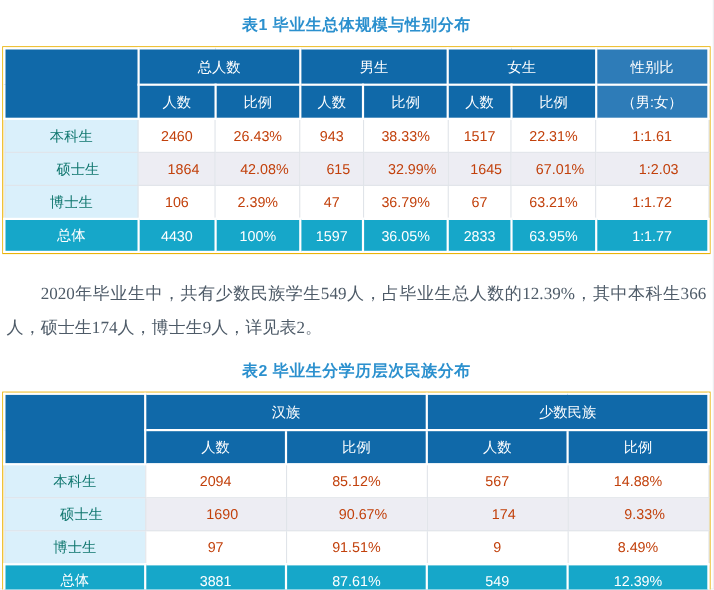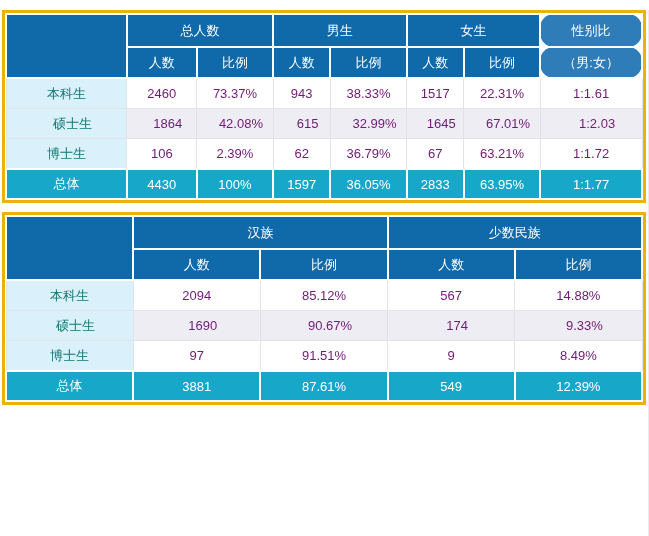--- a/index.html
+++ b/index.html
@@ -10,52 +10,53 @@
   .page{
     position:relative;width:649px;height:536px;background:#fff;
     box-sizing:border-box;border-right:1px solid #e9ebee;border-bottom:1px solid #e9ebee;
   }
   .tbl-title{
     margin:0;padding-top:13px;text-align:center;
     font-size:14.5px;font-weight:bold;letter-spacing:.5px;
     color:var(--title_blue,#2b90ce);
   }
   .tbl-title.second{padding-top:14px;}
-  .table-frame{margin:10px 2px 0;border:3px solid #eab308;background:#fff;}
+  .table-frame{margin:10px 2px 0;border:1px solid #eab308;background:#fff;}
   .table-frame.second{margin-top:9px;}
   table.data-table{width:100%;border-collapse:collapse;table-layout:fixed;}
   .data-table th{
     background:var(--header_blue,#1069a9);color:#fff;font-weight:normal;
     font-size:13px;text-align:center;border:2px solid #fff;padding:0;
   }
   .data-table thead tr.group-row th{height:31px;}
   .data-table thead tr.sub-row th{height:29px;}
-  .data-table th.ratio-head{background:var(--ratio_blue,#2e7cb8);border-radius:14px;}
+  .data-table th.ratio-head{background:var(--ratio_blue,#2e7cb8);}
   .data-table td{
     height:29px;padding:0;text-align:center;font-size:13px;
-    color:#701a75;background:#fff;border:1px solid #e0e4e9;
+    color:#c2410c;background:#fff;border:1px solid #e0e4e9;
   }
   .data-table td.rowlabel{background:var(--label_cyan,#daf0fb);color:#0f766e;}
   .data-table tr.alt td{background:var(--alt_gray,#ededf3);padding-left:12px;}
   .data-table tr.alt td.rowlabel{background:var(--label_cyan,#daf0fb);}
   .data-table tr.total-row td{
     background:var(--total_teal,#16a7c9);color:#fff;
     border:2px solid #fff;height:28px;text-align:center;
   }
   .para{
     margin:21px 6px 0;text-indent:2em;text-align:justify;
     font-size:15.5px;line-height:31px;color:var(--para_color,#4e5b68);
     font-family:"Liberation Serif","DejaVu Serif",serif;
   }
 </style>
 </head>
 <body>
 
 <div class="page">
 
+  <h3 class="tbl-title">表1 毕业生总体规模与性别分布</h3>
 
   <div class="table-frame">
     <table class="data-table">
       <colgroup>
         <col style="width:19%">
           <col style="width:11%">
           <col style="width:12%">
         <col style="width:9%">
           <col style="width:12%">
           <col style="width:9%">
@@ -77,62 +78,64 @@
           <th>比例</th>
           <th>人数</th>
           <th>比例</th>
           <th class="ratio-head">（男:女）</th>
         </tr>
       </thead>
       <tbody>
         <tr>
           <td class="rowlabel">本科生</td>
           <td>2460</td>
-          <td>73.37%</td>
+          <td>26.43%</td>
           <td>943</td>
           <td>38.33%</td>
           <td>1517</td>
           <td>22.31%</td>
           <td>1:1.61</td>
         </tr>
         <tr class="alt">
           <td class="rowlabel">硕士生</td>
           <td>1864</td>
           <td>42.08%</td>
           <td>615</td>
           <td>32.99%</td>
           <td>1645</td>
           <td>67.01%</td>
           <td>1:2.03</td>
         </tr>
         <tr>
           <td class="rowlabel">博士生</td>
           <td>106</td>
           <td>2.39%</td>
-          <td>62</td>
+          <td>47</td>
           <td>36.79%</td>
           <td>67</td>
           <td>63.21%</td>
           <td>1:1.72</td>
         </tr>
         <tr class="total-row">
           <td class="rowlabel">总体</td>
           <td>4430</td>
           <td>100%</td>
           <td>1597</td>
           <td>36.05%</td>
           <td>2833</td>
           <td>63.95%</td>
           <td>1:1.77</td>
         </tr>
       </tbody>
     </table>
   </div>
 
+  <p class="para">2020年毕业生中，共有少数民族学生549人，占毕业生总人数的12.39%，其中本科生366人，硕士生174人，博士生9人，详见表2。</p>
 
+  <h3 class="tbl-title second">表2 毕业生分学历层次民族分布</h3>
 
   <div class="table-frame second">
     <table class="data-table">
       <colgroup>
         <col style="width:20%">
           <col style="width:20%">
           <col style="width:20%">
         <col style="width:20%">
           <col style="width:20%">
       </colgroup>

